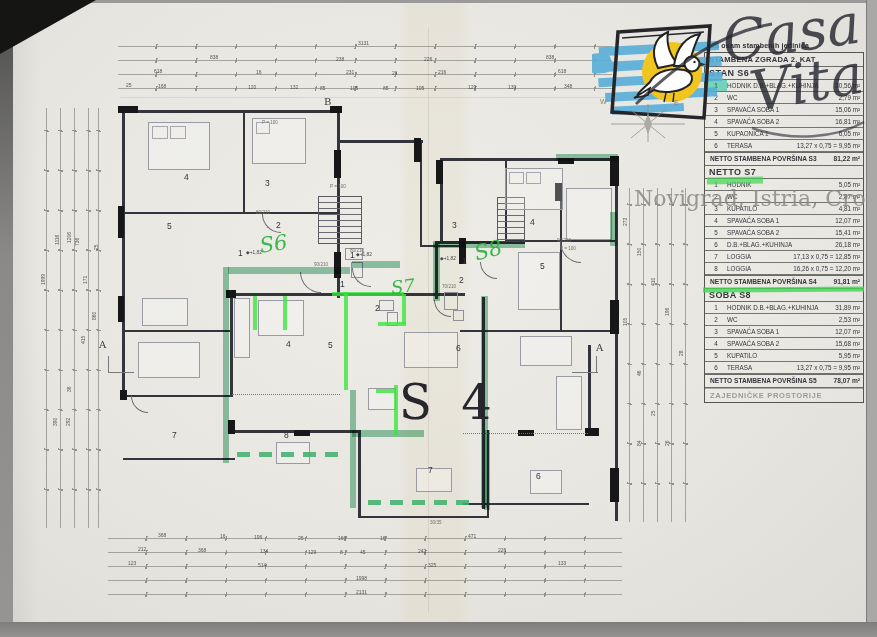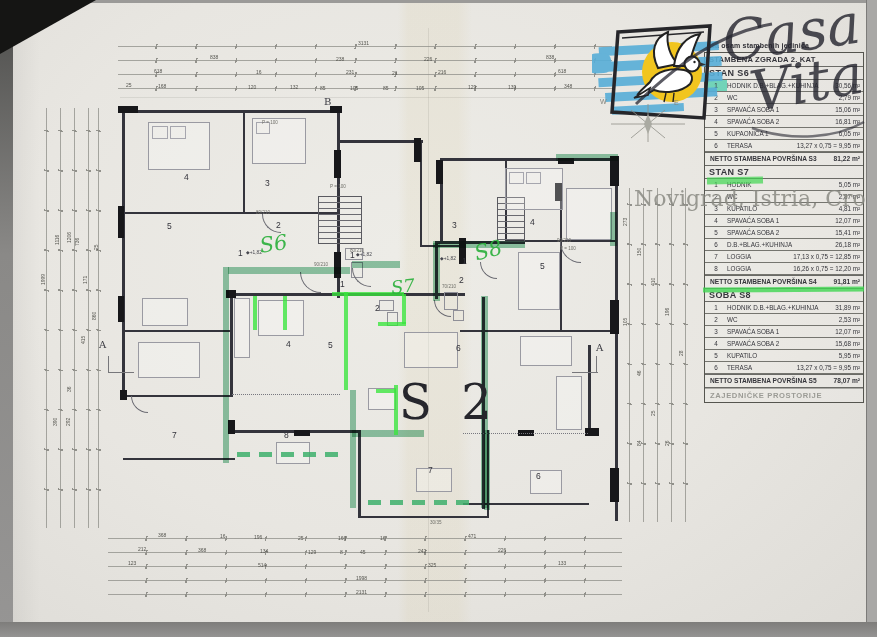--- a/index.html
+++ b/index.html
@@ -304,21 +304,21 @@
       <span class="pt" style="left: 350px; top: 248px;">80/210</span>
       <span class="pt" style="left: 442px; top: 284px;">70/210</span>
       <span class="pt" style="left: 256px; top: 210px;">80/210</span>
       <span class="pt" style="left: 557px; top: 238px;">90/210</span>
       <span class="pt" style="left: 430px; top: 520px;">30/35</span>
       <span class="hw" style="left: 258px; top: 234px; font-size: 21px; transform: rotate(-8deg); transform-origin: left top;">S6</span>
       <span class="hw" style="left: 390px; top: 277px; font-size: 18px; transform: rotate(-6deg); transform-origin: left top;">S7</span>
       <span class="hw" style="left: 472px; top: 242px; font-size: 21px; transform: rotate(-14deg); transform-origin: left top;">S8</span>
     </div>
 
-  <div id="big-label">S 2</div>
+  <div id="big-label">S 4</div>
 
   <span id="pre-title">sa osam stambenih jedinica</span>
   <div id="area-table">
       <div class="t-title">STAMBENA ZGRADA 2. KAT</div>
       <div class="t-sec">STAN S6</div>
       <div class="t-row">
         <span class="n hl">1</span>
         <span class="l">HODNIK D.B.+BLAG.+KUHINJA</span>
         <span class="v">30,56 m²</span>
       </div>
@@ -344,21 +344,21 @@
       </div>
       <div class="t-row">
         <span class="n">6</span>
         <span class="l">TERASA</span>
         <span class="v">13,27 x 0,75 = 9,95 m²</span>
       </div>
       <div class="t-total">
         <span class="l">NETTO STAMBENA POVRŠINA S3</span>
         <span class="v">81,22 m²</span>
       </div>
-      <div class="t-sec">STAN S7</div>
+      <div class="t-sec">NETTO S7</div>
       <div class="t-row bar">
         <span class="n">1</span>
         <span class="l">HODNIK</span>
         <span class="v">5,05 m²</span>
       </div>
       <div class="t-row">
         <span class="n">2</span>
         <span class="l">WC</span>
         <span class="v">2,87 m²</span>
       </div>

